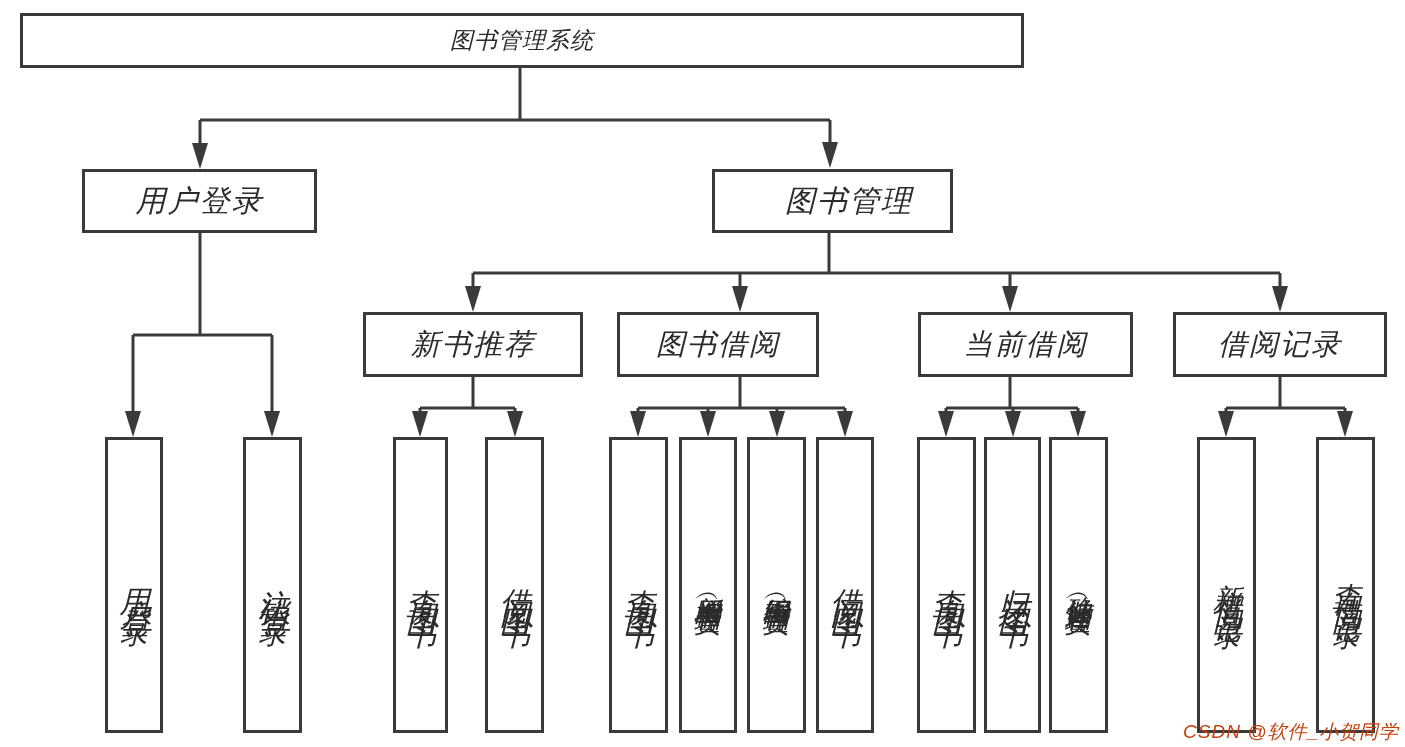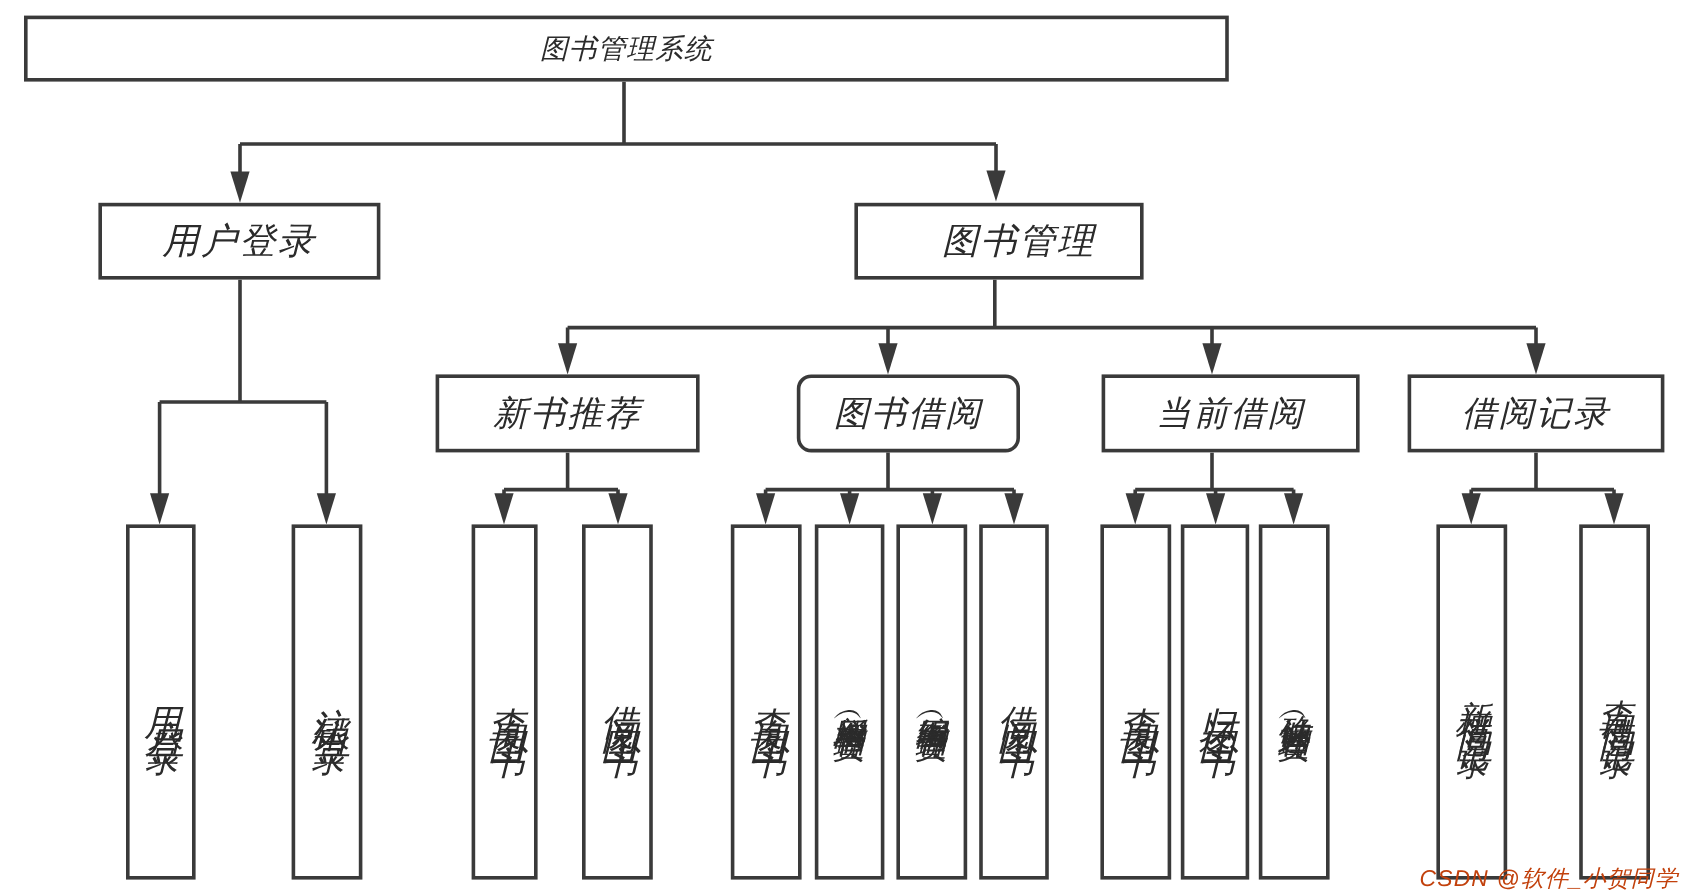--- a/index.html
+++ b/index.html
@@ -87,21 +87,21 @@
       <polygon points="1337,411 1353,411 1345,437"></polygon>
     </g>
   </svg>
 
   <div class="node hbox-title" style="left:20px; top:13px; width:1004px; height:55px;">图书管理系统</div>
 
   <div class="node hbox-l1" style="left:82px; top:169px; width:235px; height:64px;">用户登录</div>
   <div class="node hbox-l1" style="left:712px; top:169px; width:241px; height:64px;padding-left:33px;">图书管理</div>
 
   <div class="node hbox-l2" style="left:363px; top:312px; width:220px; height:65px;">新书推荐</div>
-  <div class="node hbox-l2" style="left:664px; top:312px; width:186px; height:65px;border-radius:12px;">图书借阅</div>
+  <div class="node hbox-l2" style="left:617px; top:312px; width:202px; height:65px;">图书借阅</div>
   <div class="node hbox-l2" style="left:902px; top:312px; width:215px; height:65px;margin-left:16px;">当前借阅</div>
   <div class="node hbox-l2" style="left:1173px; top:312px; width:214px; height:65px;">借阅记录</div>
 
   <div class="node vbox vshort" style="left:105px; top:437px; width:58px; height:296px;">用户登录</div>
   <div class="node vbox vshort" style="left:243px; top:437px; width:59px; height:296px;">注销登录</div>
 
   <div class="node vbox vshort" style="left:393px; top:437px; width:55px; height:296px;">查询图书</div>
   <div class="node vbox vshort" style="left:485px; top:437px; width:59px; height:296px;">借阅图书</div>
 
   <div class="node vbox vshort" style="left:609px; top:437px; width:59px; height:296px;">查询图书</div>

